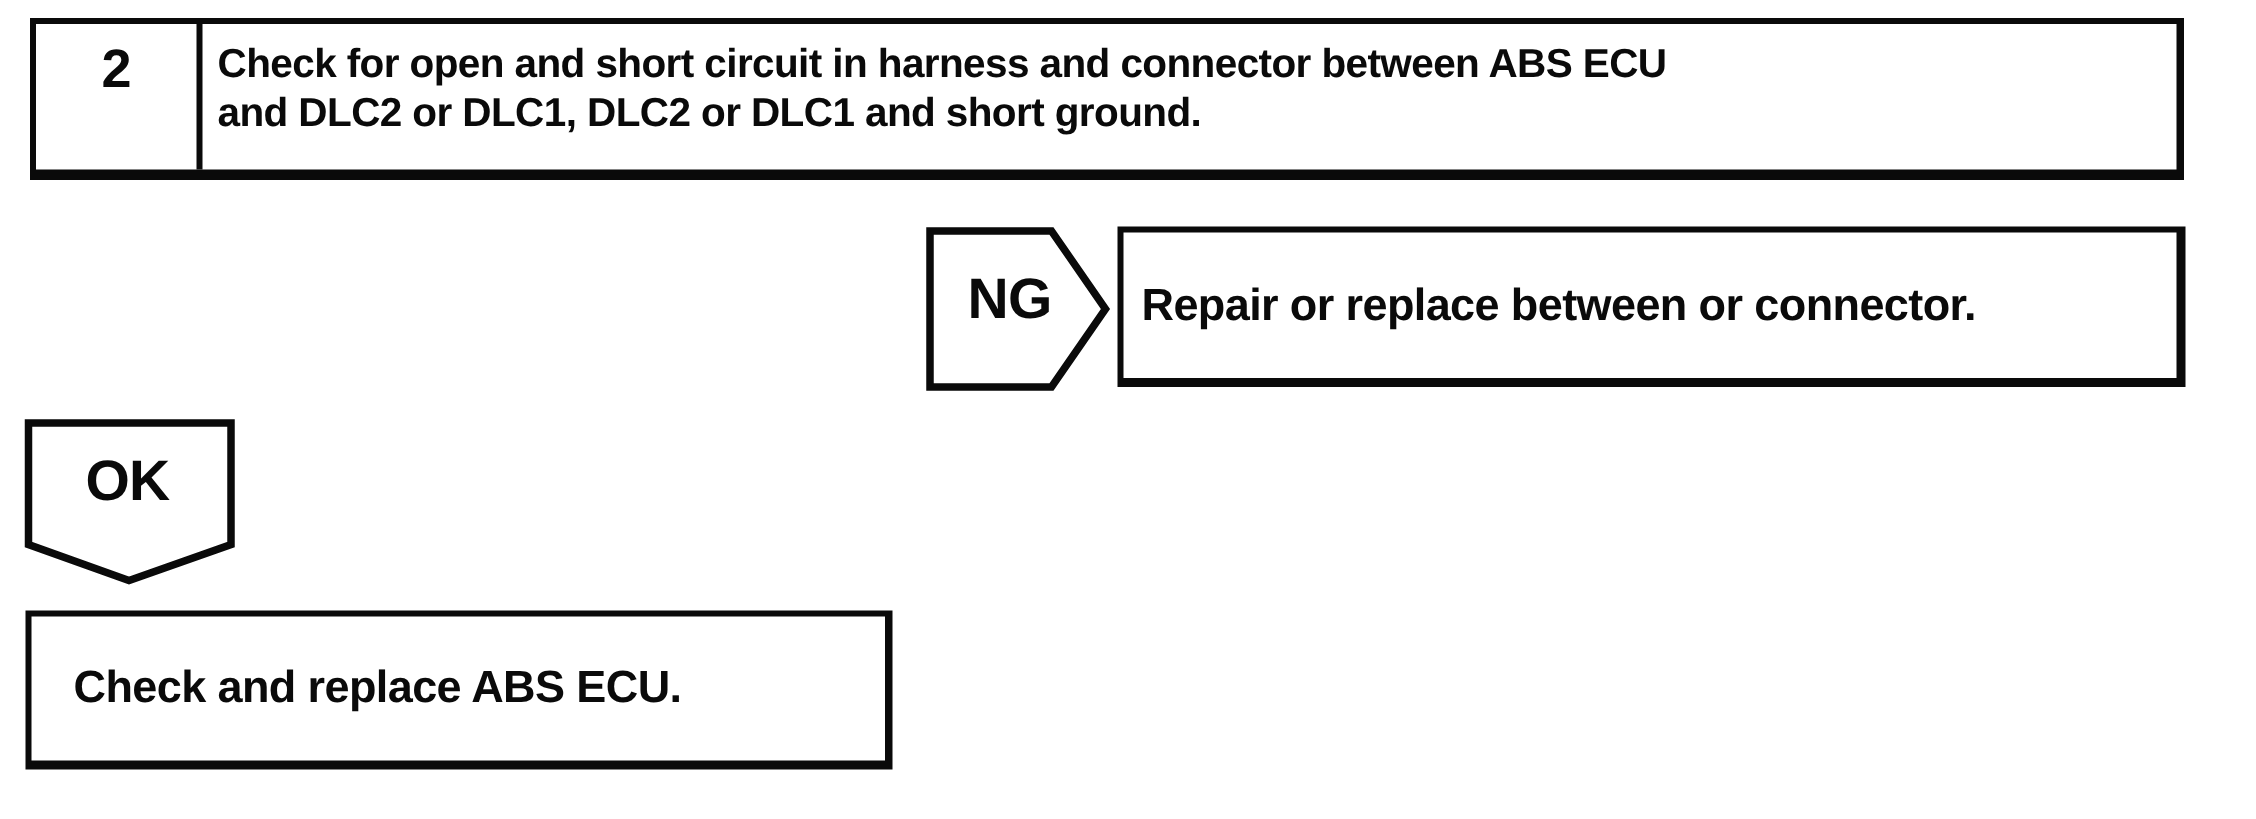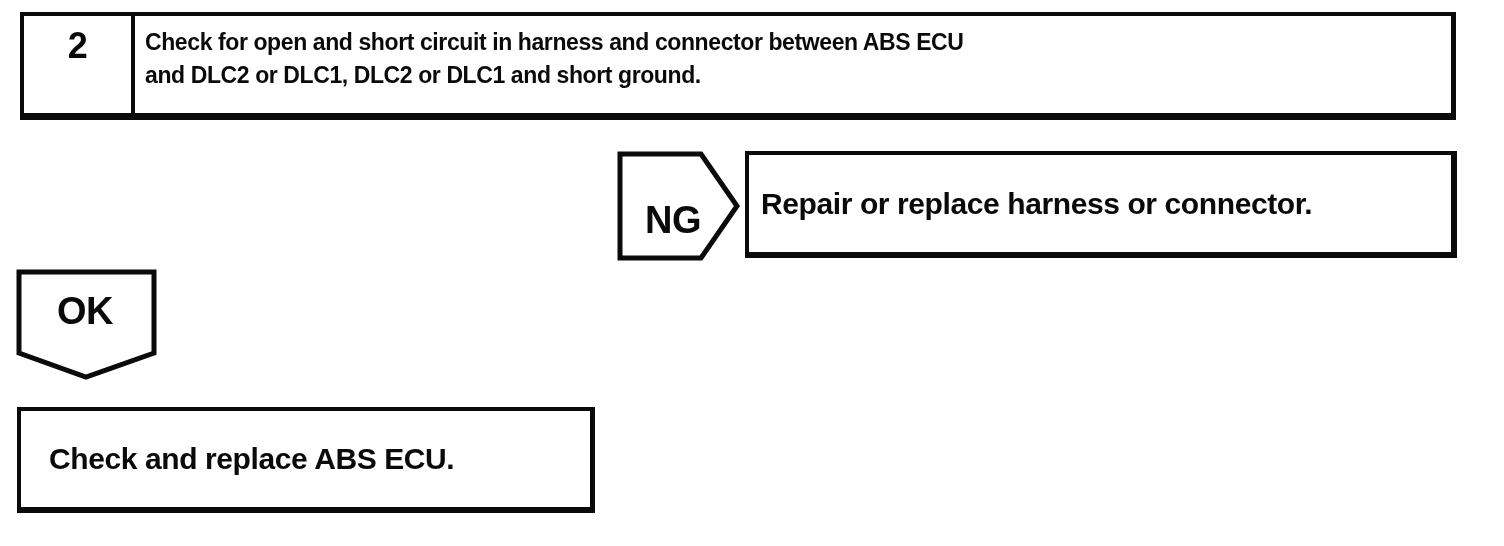--- a/index.html
+++ b/index.html
@@ -37,21 +37,21 @@
     display: flex;
     justify-content: center;
     align-items: flex-start;
     padding-top: 9px;
     font-size: 36px;
     letter-spacing: -0.3px;
   }
   .step-text-cell {
     flex: 1 1 auto;
     padding: 10px 25px 0 10px;
-    font-size: 23px;
+    font-size: 27px;
     line-height: 33px;
     letter-spacing: -0.4px;
   }
   .step-text-cell .line { white-space: nowrap; }
   
   .connector { position: absolute; }
   .connector svg { display: block; }
   .connector svg polygon {
     fill: var(--paper);
     stroke: var(--ink);
@@ -60,22 +60,22 @@
   }
   .connector-label {
     position: absolute;
     display: flex;
     align-items: center;
     justify-content: center;
     font-size: 38px;
     letter-spacing: -0.5px;
   }
   .ng-connector { left: 617px; top: 151px; width: 124px; height: 110px; }
-  .ng-connector .connector-label { left: 0; top: 0; width: 112px; height: 99px; margin-top: 20px; }
-  .ok-connector { left: 16px; top: 269px; width: 141px; height: 111px; }
+  .ng-connector .connector-label { left: 0; top: 0; width: 112px; height: 99px; }
+  .ok-connector { left: 16px; top: 279px; width: 141px; height: 111px; }
   .ok-connector .connector-label { left: 0; top: 0; width: 138px; height: 84px; }
   
   .action-box {
     position: absolute;
     border: 4px solid var(--ink);
     border-bottom-width: 6px;
     background: var(--paper);
     display: flex;
     align-items: center;
     font-size: 30px;
@@ -111,21 +111,21 @@
   </div>
 
   <div class="connector ng-connector">
     <svg width="124" height="110" viewBox="0 0 124 110" aria-hidden="true">
       <polygon points="3,3 84,3 120,55 84,107 3,107"></polygon>
     </svg>
     <span class="connector-label">NG</span>
   </div>
 
   <div class="action-box ng-action">
-    <span>Repair or replace harness or connector.</span>
+    <span>Repair or replace between or connector.</span>
   </div>
 
   <div class="connector ok-connector">
     <svg width="141" height="111" viewBox="0 0 141 111" aria-hidden="true">
       <polygon points="3,3 138,3 138,84 70,108 3,84"></polygon>
     </svg>
     <span class="connector-label">OK</span>
   </div>
 
   <div class="action-box ok-action">

